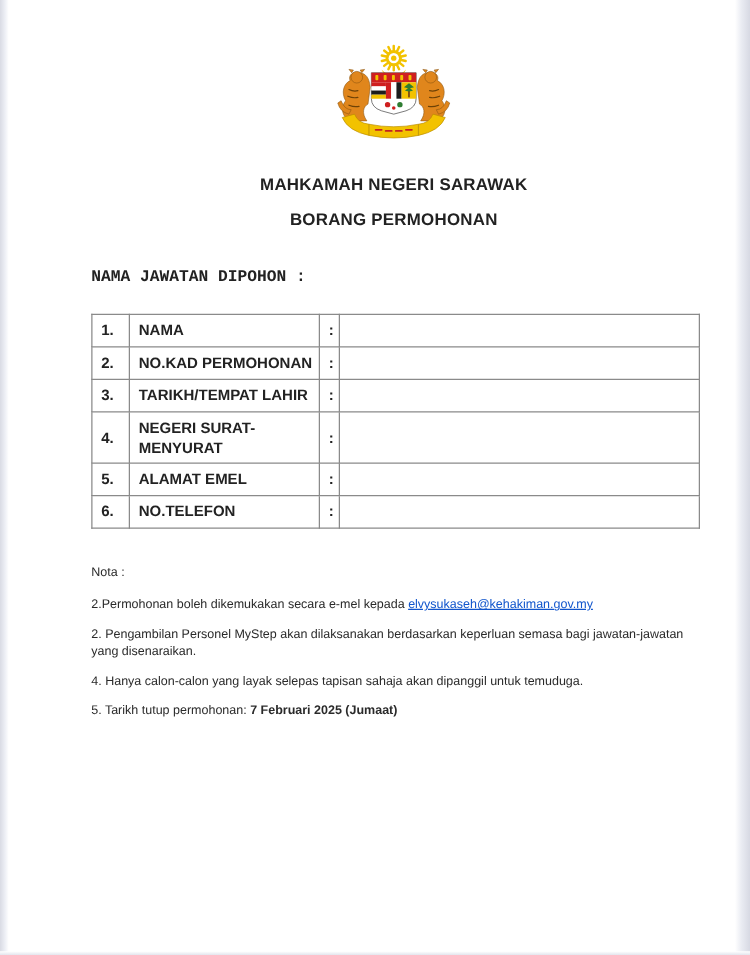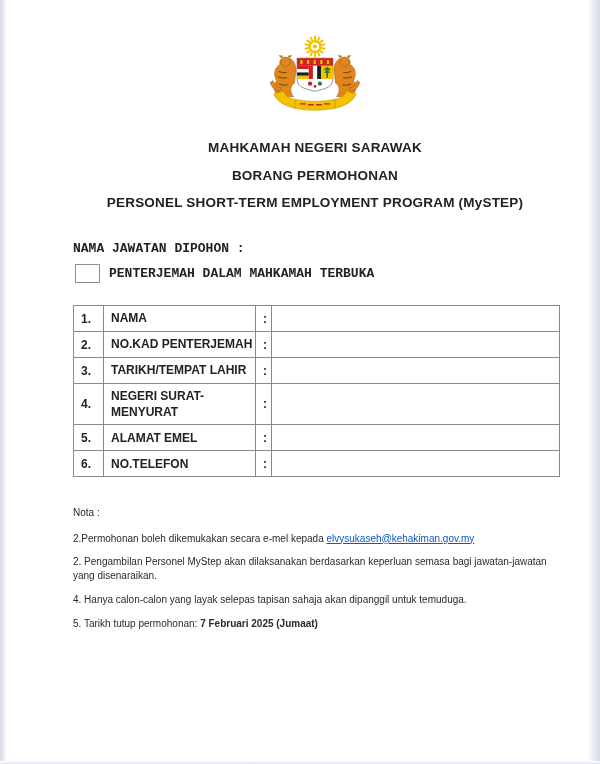--- a/index.html
+++ b/index.html
@@ -191,42 +191,37 @@
           <rect x="52" y="78.2" width="7" height="1.6" rx="0.8"></rect>
           <rect x="61" y="78.2" width="7" height="1.6" rx="0.8"></rect>
           <rect x="70" y="77.2" width="7" height="1.6" rx="0.8"></rect>
         </g>
       </svg>
     </div>
 
     <div class="titles">
       <div class="title-line">MAHKAMAH NEGERI SARAWAK</div>
       <div class="title-line">BORANG PERMOHONAN</div>
-      <div class="title-line">PERSONEL SHORT-TERM EMPLOYMENT PROGRAM (MySTEP)</div>
     </div>
 
     <div class="position-section">
       <div class="section-label">NAMA JAWATAN DIPOHON :</div>
-      <div class="checkbox-row">
-        <div class="checkbox"></div>
-        <div class="checkbox-label">PENTERJEMAH DALAM MAHKAMAH TERBUKA</div>
-      </div>
     </div>
 
     <table class="form-table">
       <tbody>
         <tr class="row-std">
           <td class="cell-no">1.</td>
           <td class="cell-label">NAMA</td>
           <td class="cell-colon">:</td>
           <td class="cell-value"></td>
         </tr>
         <tr class="row-std">
           <td class="cell-no">2.</td>
-          <td class="cell-label">NO.KAD PENTERJEMAH</td>
+          <td class="cell-label">NO.KAD PERMOHONAN</td>
           <td class="cell-colon">:</td>
           <td class="cell-value"></td>
         </tr>
         <tr class="row-std">
           <td class="cell-no">3.</td>
           <td class="cell-label">TARIKH/TEMPAT LAHIR</td>
           <td class="cell-colon">:</td>
           <td class="cell-value"></td>
         </tr>
         <tr class="row-tall">

